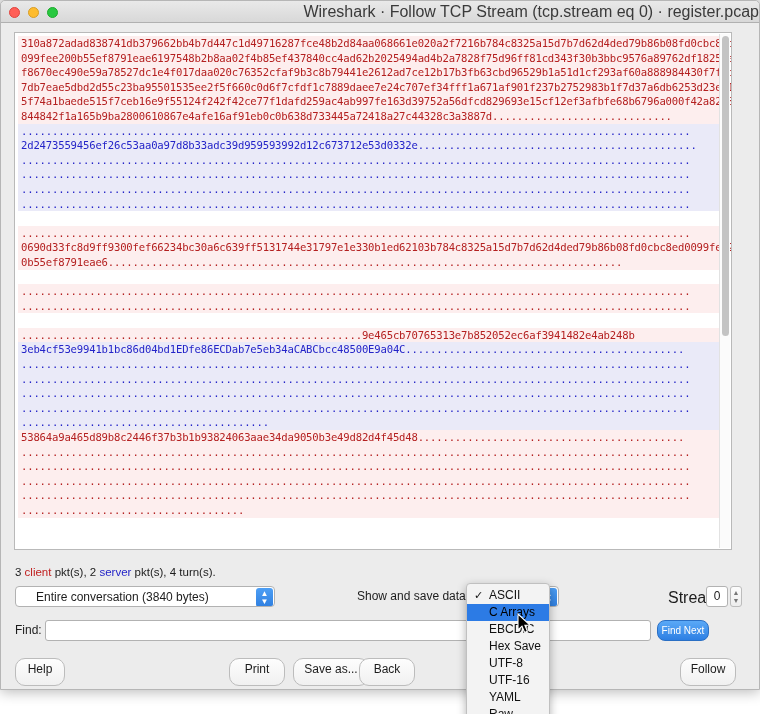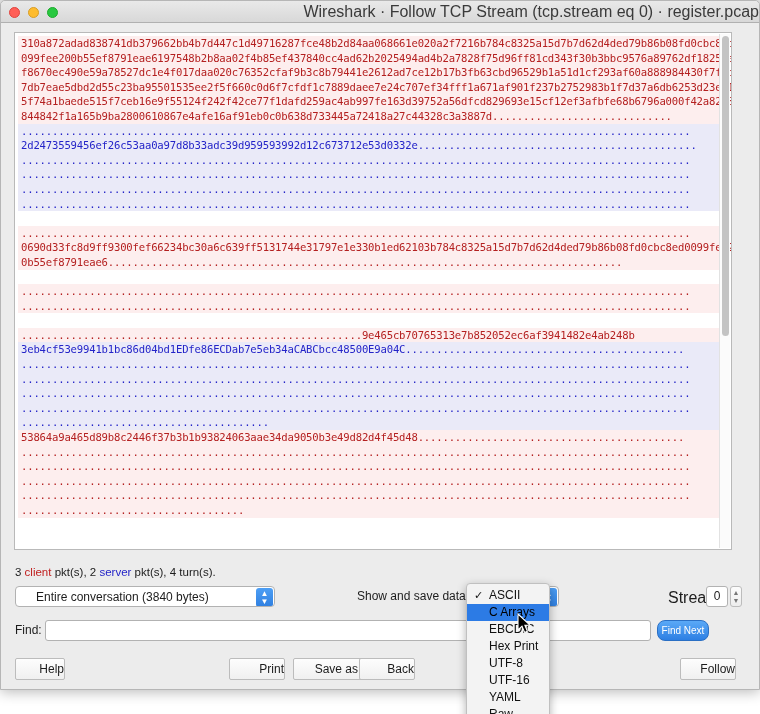--- a/index.html
+++ b/index.html
@@ -166,24 +166,24 @@
   }
   #find-next {
     position: absolute; left: 656px; top: 619px; width: 52px; height: 21px;
     background: linear-gradient(#5aa9f7, #2d7fe3);
     border: 1px solid #2a6fc4; border-radius: 8px;
     color: #ffffff; font-size: 10px; text-align: center; line-height: 19px;
   }
 
   
   .btn {
-    position: absolute; top: 657px; height: 22px;
+    position: absolute; top: 657px; height: 28px;
     background: linear-gradient(#fdfdfd, #f0f0f0);
-    border: 1px solid #bcbcbc; border-radius: 2px;
-    font-size: 12px; color: #1c1c1c; text-align: right; line-height: 20px;
+    border: 1px solid #bcbcbc; border-radius: 10px;
+    font-size: 12px; color: #1c1c1c; text-align: center; line-height: 20px;
   }
   #btn-help   { left: 14px;  width: 50px; }
   #btn-filter { left: 72px;  width: 148px; }
   #btn-print  { left: 228px; width: 56px; }
   #btn-saveas { left: 292px; width: 76px; }
   #btn-back   { left: 358px; width: 56px; }
   #btn-close  { left: 679px; width: 56px; }
 
   
   #format-menu {
@@ -306,21 +306,21 @@
   <div class="btn" id="btn-saveas">Save as...</div>
   <div class="btn" id="btn-back">Back</div>
   <div class="btn" id="btn-close">Follow</div>
 
 </div>
 
 <div id="format-menu">
     <div class="menu-item checked">ASCII</div>
     <div class="menu-item active">C Arrays</div>
     <div class="menu-item">EBCDIC</div>
-    <div class="menu-item">Hex Print</div>
+    <div class="menu-item">Hex Save</div>
     <div class="menu-item">UTF-8</div>
     <div class="menu-item">UTF-16</div>
     <div class="menu-item">YAML</div>
     <div class="menu-item">Raw</div>
   </div>
 
 <svg id="cursor" width="16" height="22" viewBox="0 0 16 22">
   <path d="M1 1 L1 17 L5 13.2 L7.6 19.4 L10.4 18.2 L7.9 12.2 L13 12.2 Z" fill="#000000" stroke="#ffffff" stroke-width="1.1"></path>
 </svg>
 

